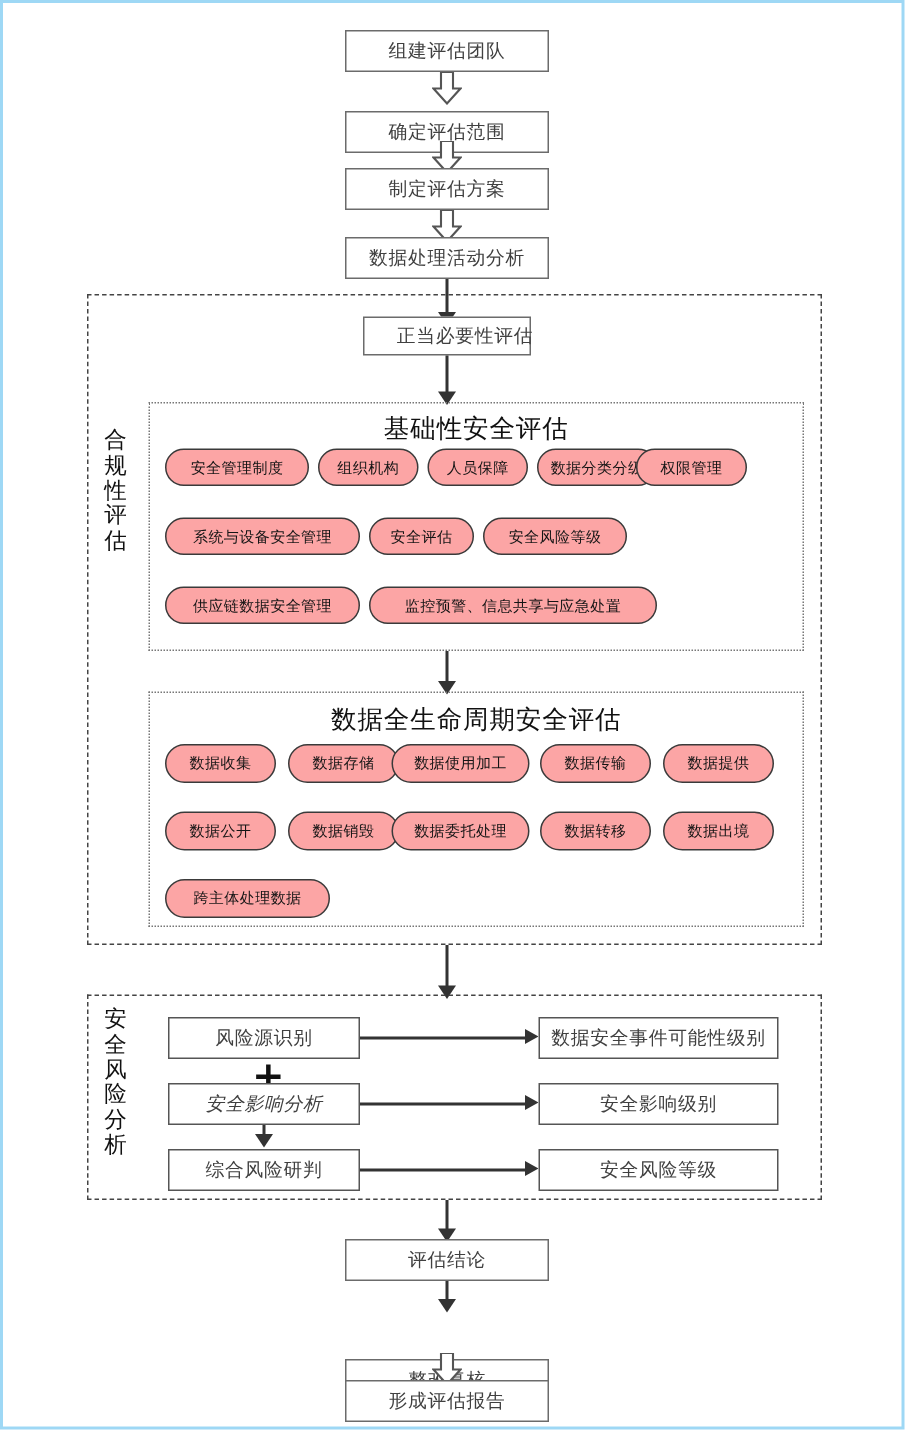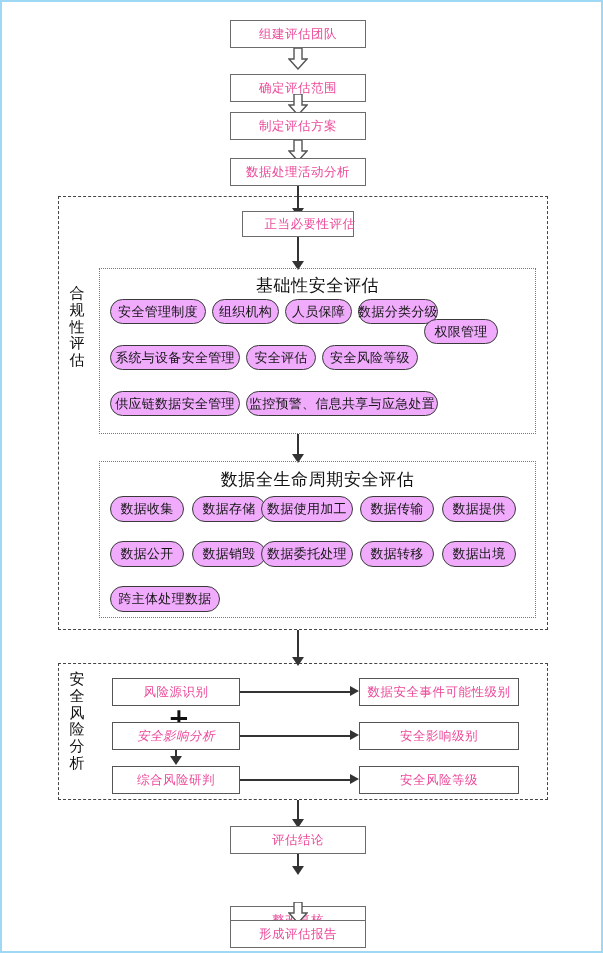--- a/index.html
+++ b/index.html
@@ -16,35 +16,35 @@
     border: 2px solid #9ed8f5;
     background: #fff;
   }
   .canvas { position:absolute; inset:0; }
 
   
   .node {
     position: absolute;
     border: 1.6px solid #6b6b6b;
     background: #fff;
-    color: #ec4899;
+    color: #404040;
     font-size: 12.5px;
     display: flex; align-items: center; justify-content: center;
     letter-spacing: 0.5px;
     white-space: nowrap;
   }
   .node.thin { border-width: 1.3px; border-color: #555; }
 
   
   .pill {
     position: absolute;
     border: 1.5px solid #3a3a3a;
     border-radius: 999px;
-    background: #f0abfc;
-    font-size: 13px;
+    background: #fca5a5;
+    font-size: 10px;
     color: #151515;
     display:flex; align-items:center; justify-content:center;
     white-space: nowrap;
     letter-spacing: 0.3px;
   }
 
   
   .group-dashed {
     position:absolute;
     border: 1.6px dashed #444;
@@ -144,21 +144,21 @@
   <div class="vline" style="left:295px; top:235px; height:26px;"></div>
   <div class="arr-down" style="left:290px; top:259px;"></div>
 
   <div class="group-dotted" style="left:97px; top:266px; width:437px; height:166px;"></div>
   <div class="group-title" style="left:97px; top:272px; width:437px; text-align:center;">基础性安全评估</div>
 
   <div class="pill" style="left:108px; top:297px; width:96px; height:25px;">安全管理制度</div>
   <div class="pill" style="left:210px; top:297px; width:67px; height:25px;">组织机构</div>
   <div class="pill" style="left:283px; top:297px; width:67px; height:25px;">人员保障</div>
   <div class="pill" style="left:356px; top:297px; width:80px; height:25px;">数据分类分级</div>
-  <div class="pill" style="left:422px; top:297px; width:74px; height:25px;margin-top:20px;">权限管理</div>
+  <div class="pill" style="left:422px; top:297px; width:74px; height:25px;">权限管理</div>
 
   <div class="pill" style="left:108px; top:343px; width:130px; height:25px;">系统与设备安全管理</div>
   <div class="pill" style="left:244px; top:343px; width:70px; height:25px;">安全评估</div>
   <div class="pill" style="left:320px; top:343px; width:96px; height:25px;">安全风险等级</div>
 
   <div class="pill" style="left:108px; top:389px; width:130px; height:25px;">供应链数据安全管理</div>
   <div class="pill" style="left:244px; top:389px; width:192px; height:25px;">监控预警、信息共享与应急处置</div>
 
   <div class="vline" style="left:295px; top:432px; height:22px;"></div>
   <div class="arr-down" style="left:290px; top:452px;"></div>

